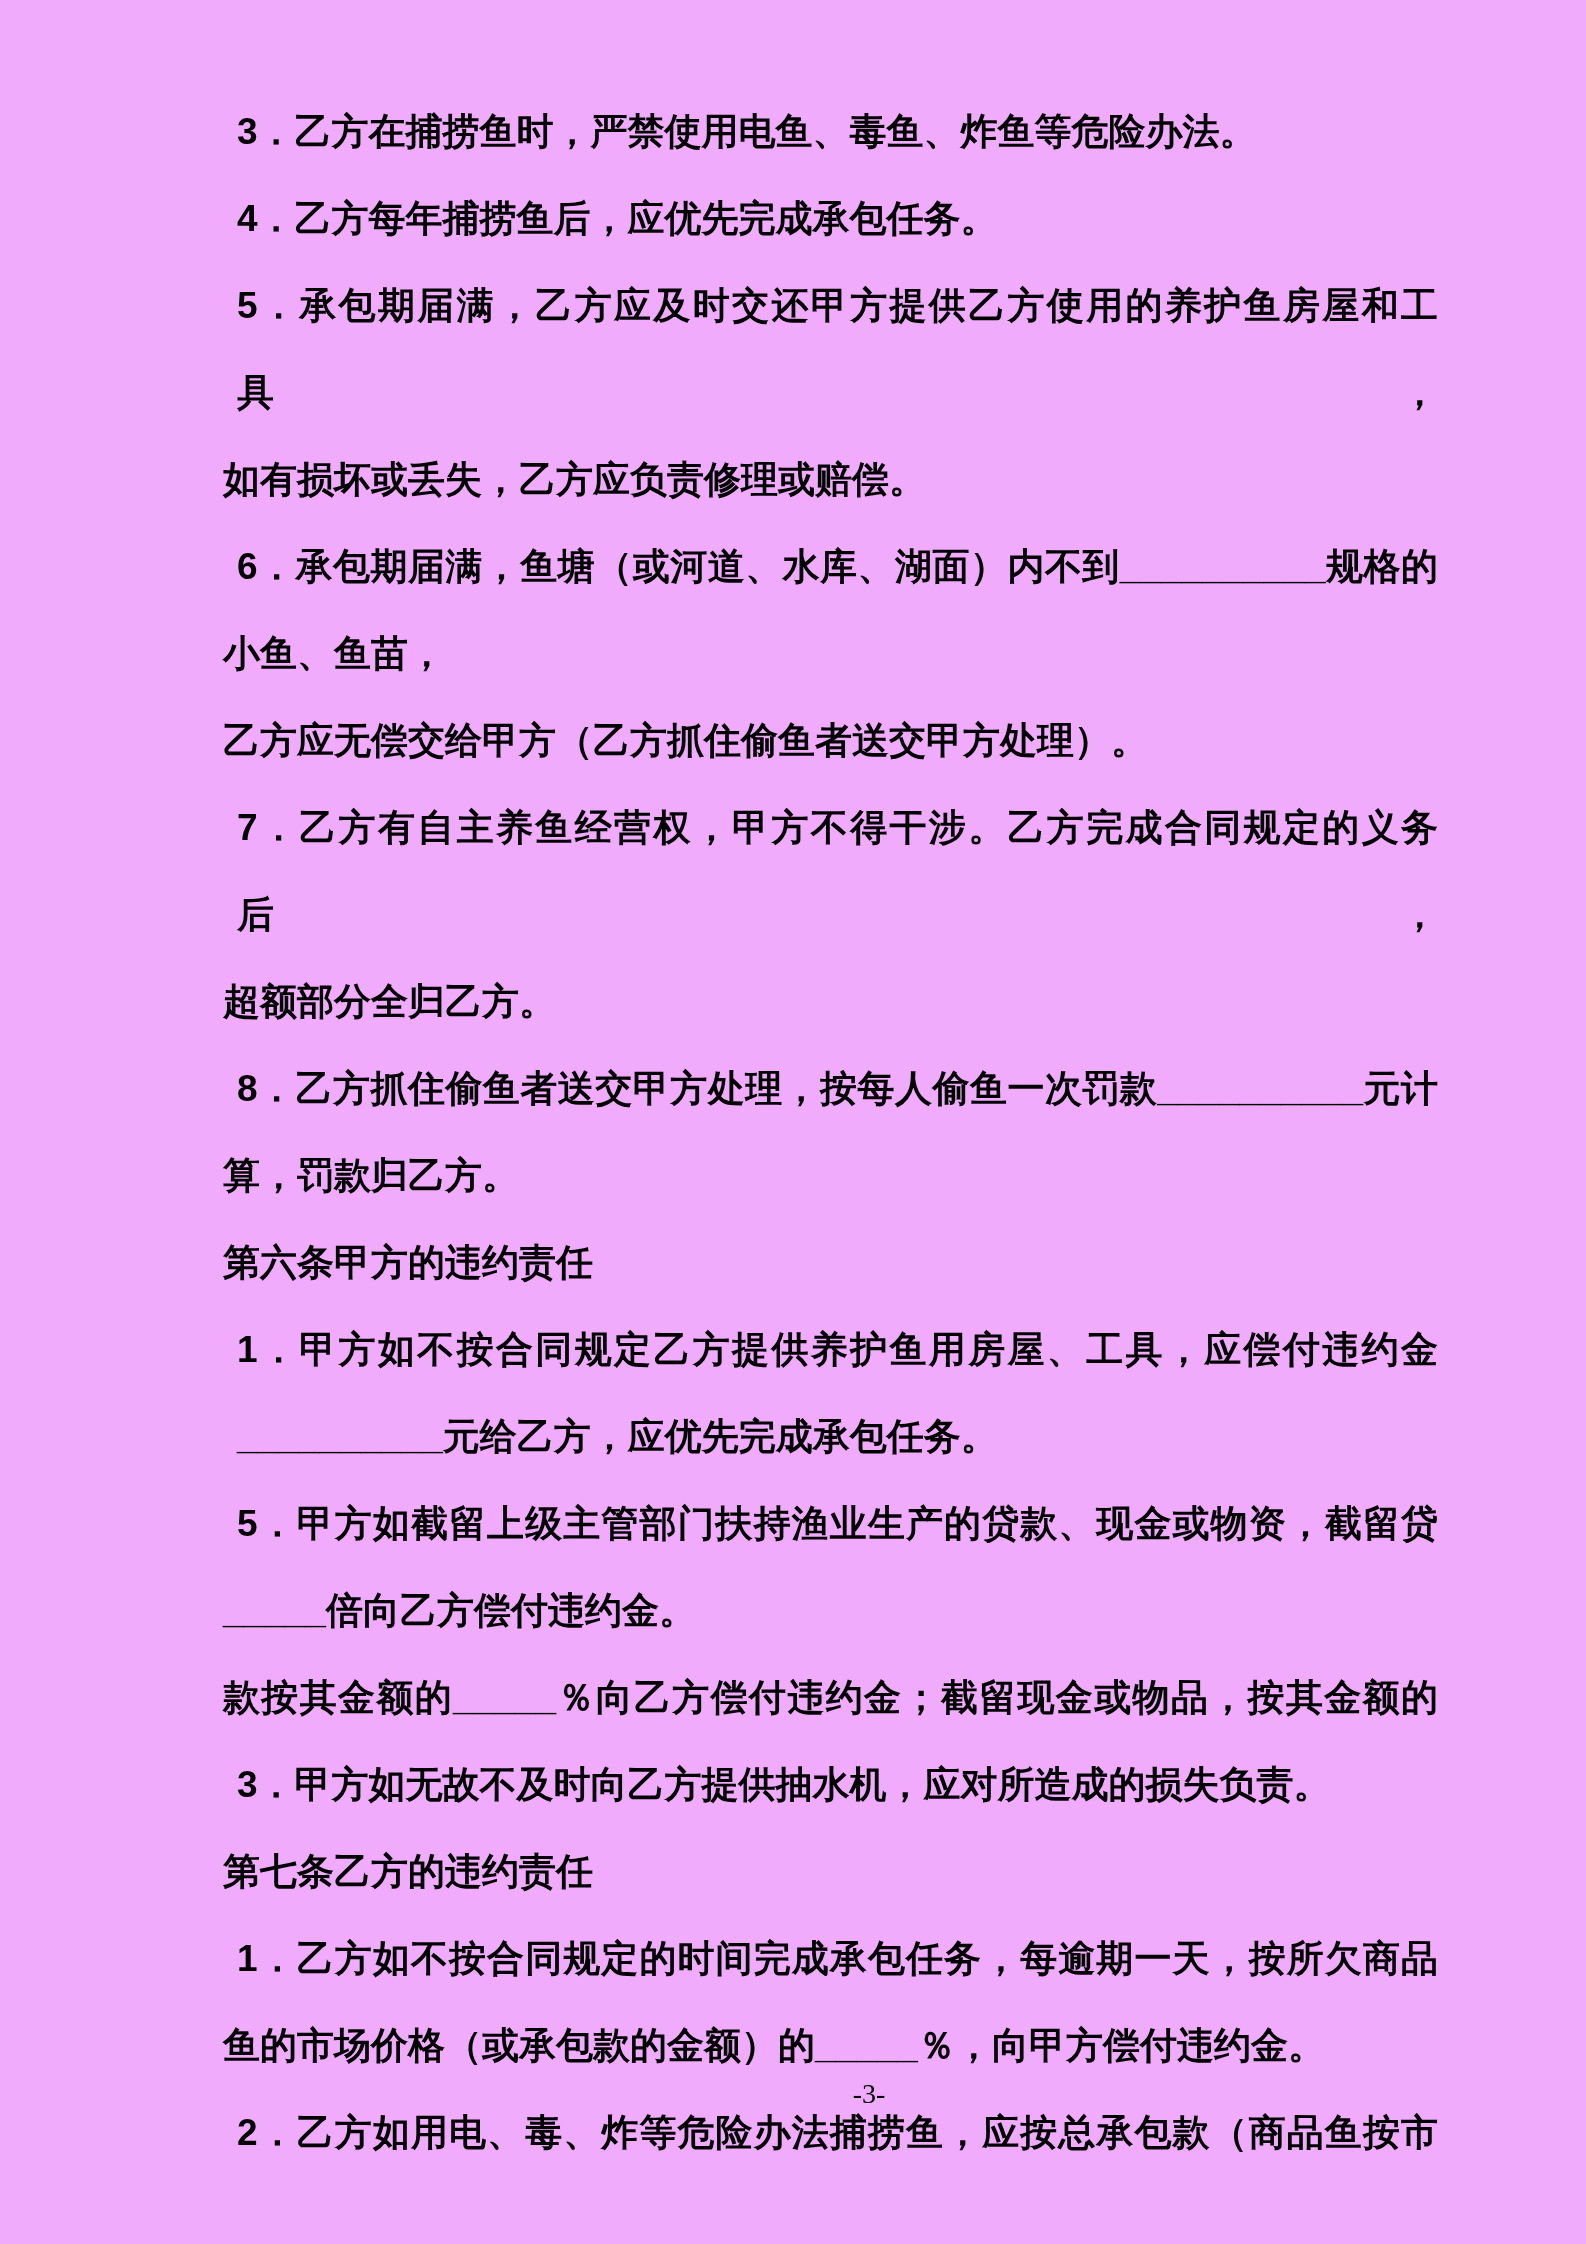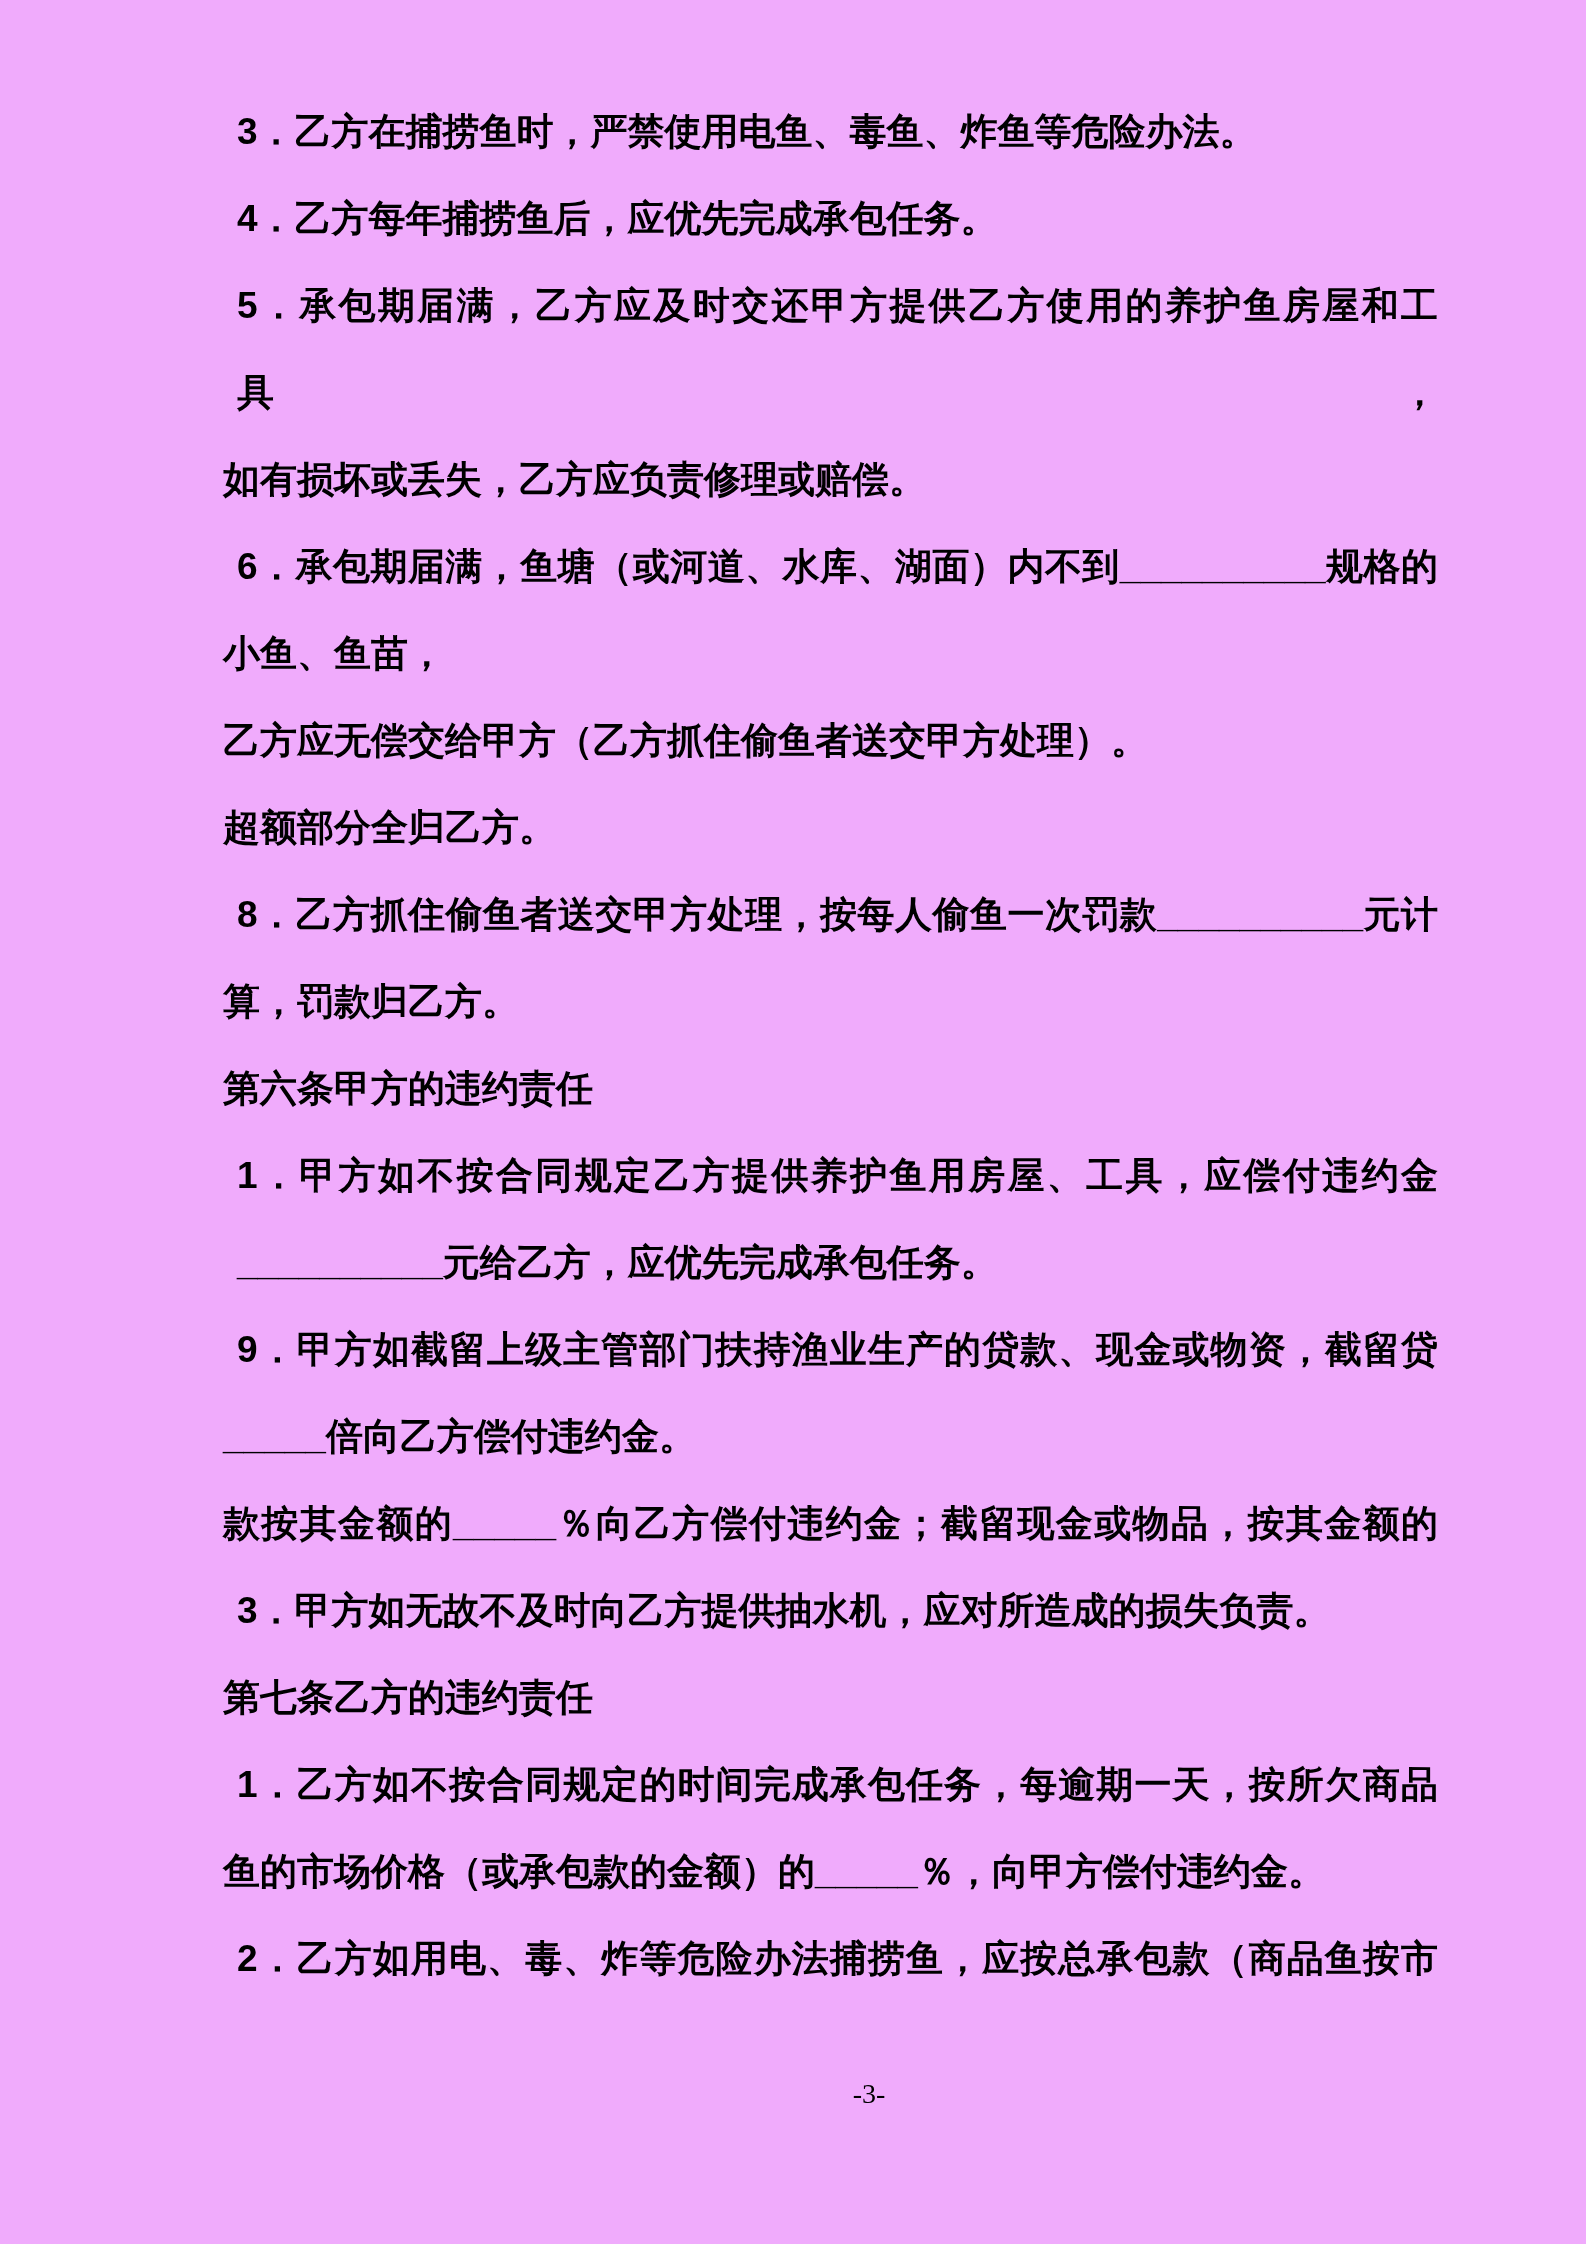--- a/index.html
+++ b/index.html
@@ -58,27 +58,28 @@
 
 <div class="page">
   <div class="content" id="lines-container">
       <div class="line indent-item">3．乙方在捕捞鱼时，严禁使用电鱼、毒鱼、炸鱼等危险办法。</div>
       <div class="line indent-item">4．乙方每年捕捞鱼后，应优先完成承包任务。</div>
       <div class="line indent-item full">5．承包期届满，乙方应及时交还甲方提供乙方使用的养护鱼房屋和工具，</div>
       <div class="line">如有损坏或丢失，乙方应负责修理或赔偿。</div>
       <div class="line indent-item full">6．承包期届满，鱼塘（或河道、水库、湖面）内不到__________规格的</div>
       <div class="line">小鱼、鱼苗，</div>
       <div class="line">乙方应无偿交给甲方（乙方抓住偷鱼者送交甲方处理）。</div>
+      <div class="line indent-item full">7．乙方有自主养鱼经营权，甲方不得干涉。乙方完成合同规定的义务后，</div>
       <div class="line">超额部分全归乙方。</div>
       <div class="line indent-item full">8．乙方抓住偷鱼者送交甲方处理，按每人偷鱼一次罚款__________元计</div>
       <div class="line">算，罚款归乙方。</div>
       <div class="line">第六条甲方的违约责任</div>
       <div class="line indent-item full">1．甲方如不按合同规定乙方提供养护鱼用房屋、工具，应偿付违约金</div>
       <div class="line indent-item">__________元给乙方，应优先完成承包任务。</div>
-      <div class="line indent-item full">9．甲方如截留上级主管部门扶持渔业生产的贷款、现金或物资，截留贷</div>
+      <div class="line indent-item full">5．甲方如截留上级主管部门扶持渔业生产的贷款、现金或物资，截留贷</div>
       <div class="line">_____倍向乙方偿付违约金。</div>
       <div class="line full">款按其金额的_____％向乙方偿付违约金；截留现金或物品，按其金额的</div>
       <div class="line indent-item">3．甲方如无故不及时向乙方提供抽水机，应对所造成的损失负责。</div>
       <div class="line">第七条乙方的违约责任</div>
       <div class="line indent-item full">1．乙方如不按合同规定的时间完成承包任务，每逾期一天，按所欠商品</div>
       <div class="line">鱼的市场价格（或承包款的金额）的_____％，向甲方偿付违约金。</div>
       <div class="line indent-item full">2．乙方如用电、毒、炸等危险办法捕捞鱼，应按总承包款（商品鱼按市</div>
     </div>
   <div class="page-number">-3-</div>
 </div>

